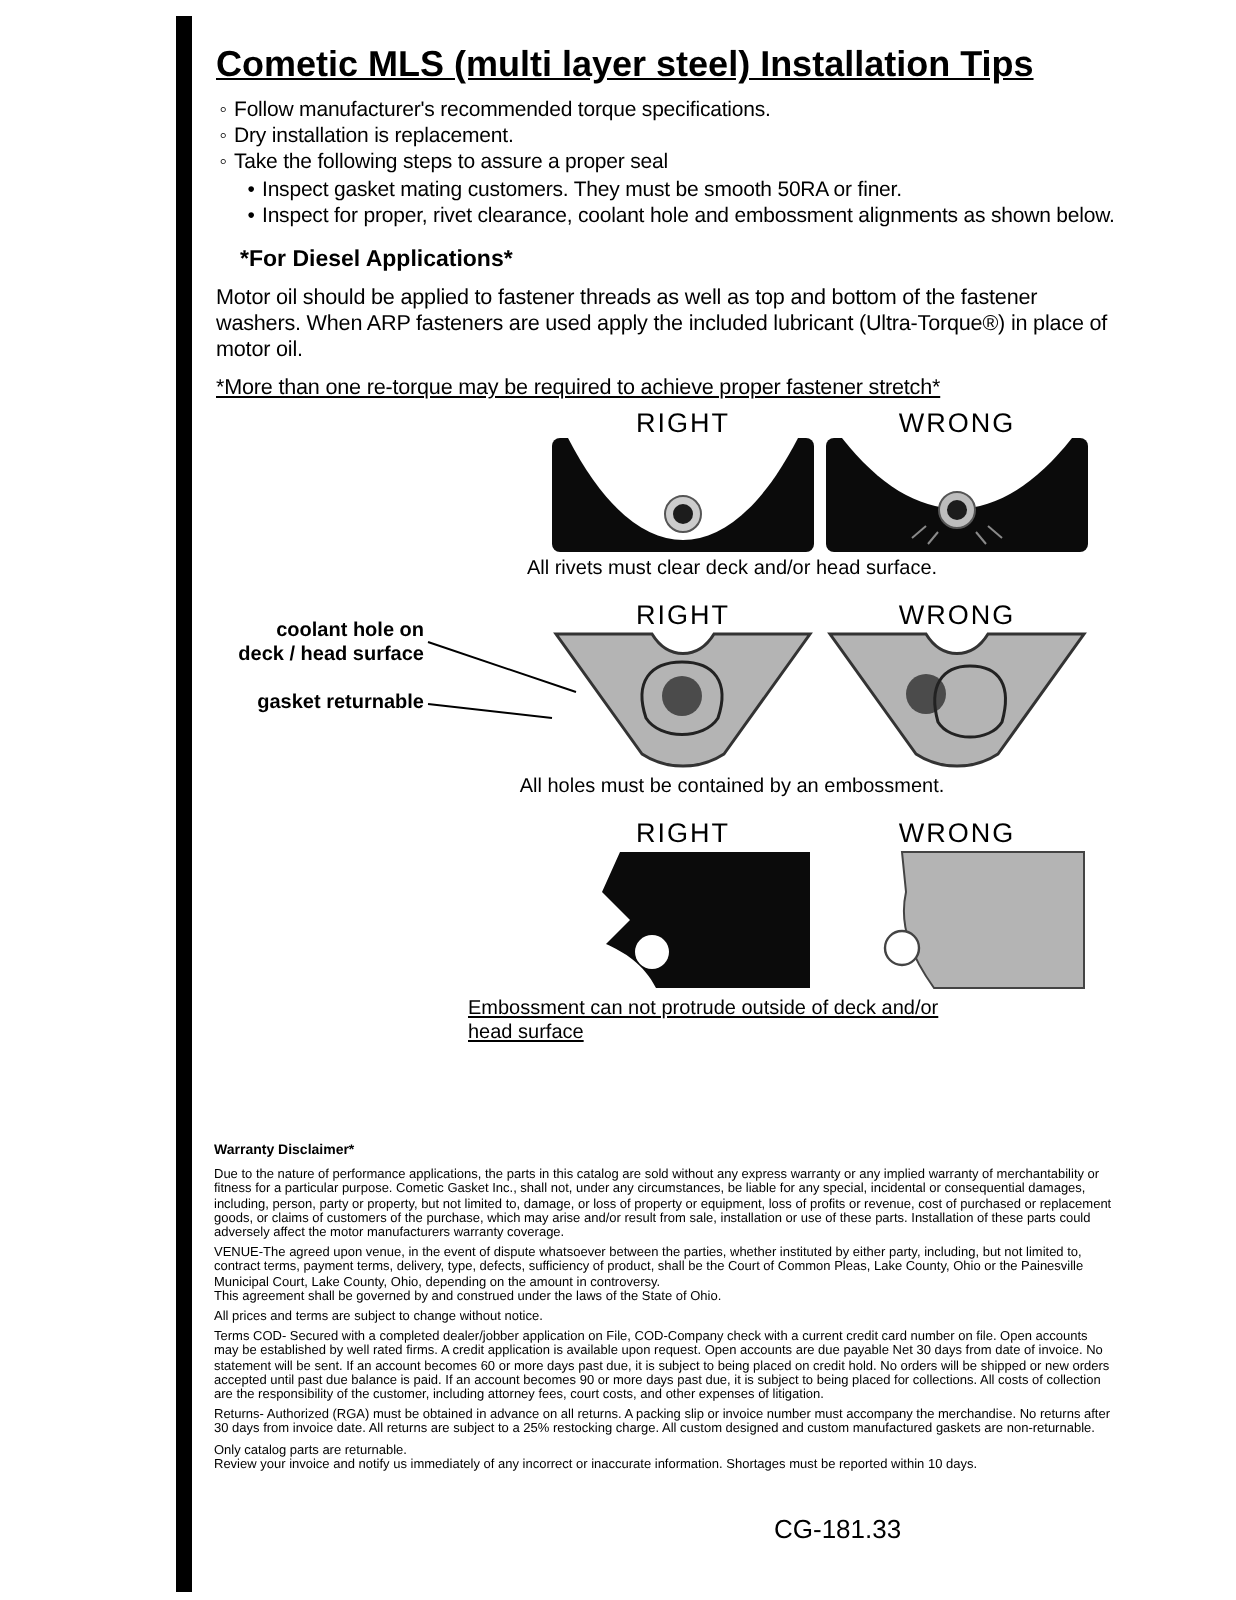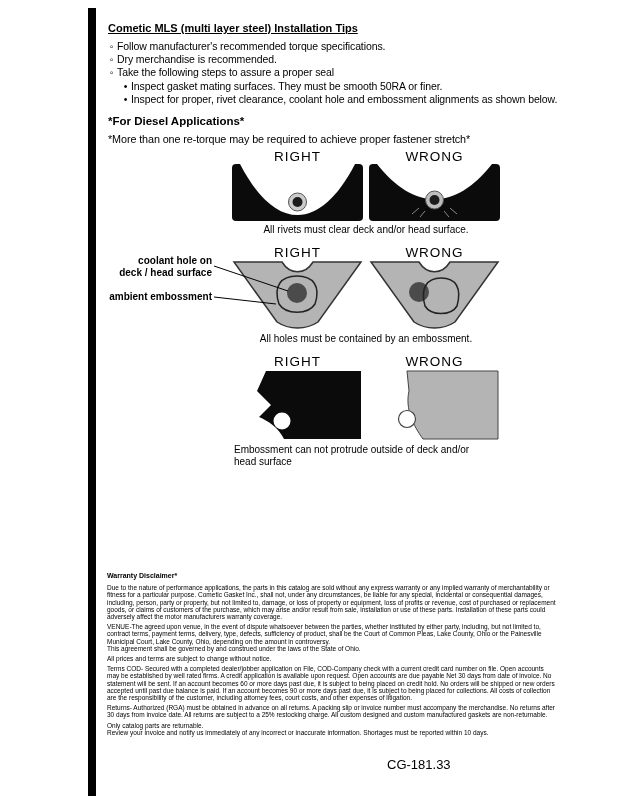--- a/index.html
+++ b/index.html
@@ -2,35 +2,35 @@
 <html><head>
 <meta charset="utf-8">
 <style>
   html,body { margin:0; padding:0; background:#ffffff; }
   .page {
     position:relative; width:618px; height:800px; background:#ffffff;
     font-family:"Liberation Sans", sans-serif; color:#000; overflow:hidden;
   }
   .left-bar { position:absolute; left:88px; top:8px; width:8px; height:788px; background:#000; }
   .content { position:absolute; left:106px; top:20px; width:458px; }
-  .title { font-size:11px; font-weight:bold; text-decoration:underline; margin:2px 0 6px 2px; }
+  .title { font-size:18px; font-weight:bold; text-decoration:underline; margin:2px 0 6px 2px; }
   .tips { list-style:none; margin:6px 0 0 0; padding:0; font-size:10.5px; letter-spacing:-0.1px; }
   .tips li { line-height:13.2px; white-space:nowrap; }
   .tips li .marker { display:inline-block; width:11px; text-align:center; }
   .tips li.sub { margin-left:14px; }
-  .diesel-heading { font-size:11.5px; font-weight:bold; margin:9px 0 0 2px; }
+  .diesel-heading { font-size:11.5px; font-weight:bold; margin:9px 0 0 14px; }
   .para { font-size:10.8px; line-height:13px; letter-spacing:-0.1px; width:455px; margin:7px 0 0 2px; }
-  .note { margin-top:6px; }
+  .note { margin-top:6px;text-decoration:underline; }
   .diagrams { position:relative; width:268px; margin:3px 0 0 126px; }
-  .diag-row { display:flex; gap:6px; }
+  .diag-row { display:flex; gap:6px;margin-left:44px; }
   .diag-col { width:131px; }
   .diag-label { text-align:center; font-size:13.5px; letter-spacing:1px; line-height:15px; height:15px; }
   .diag-col svg { display:block; }
   .caption { font-size:10px; line-height:12px; text-align:center; width:268px; margin:3px 0 9px 0; }
-  .caption-left { text-align:left; width:240px; margin-left:2px; }
+  .caption-left { text-align:left; width:240px; margin-left:2px;text-decoration:underline; }
   .ann { position:absolute; left:-130px; width:110px; text-align:right; font-size:10px; line-height:11.5px;font-weight:bold; }
   .ann-coolant { top:106px; }
   .ann-emboss { top:142px; }
   .leader { position:absolute; left:-20px; top:110px; pointer-events:none; }
   .warranty { position:absolute; left:107px; top:572px; width:449px; font-size:6.5px; line-height:7.2px; }
   .warranty h2 { font-size:7px; margin:0 0 5px 0; }
   .warranty p { margin:0 0 3px 0; }
   .warranty p.tight { margin-bottom:0; }
   .doc-number { position:absolute; left:387px; top:757px; font-size:13px; }
 </style>
@@ -38,27 +38,28 @@
 <body>
 
 <div class="page">
   <div class="left-bar"></div>
 
   <div class="content">
     <h1 class="title">Cometic MLS (multi layer steel) Installation Tips</h1>
 
     <ul class="tips">
       <li><span class="marker">◦</span><span>Follow manufacturer's recommended torque specifications.</span></li>
-      <li><span class="marker">◦</span><span>Dry merchandise is recommended.</span></li>
+      <li><span class="marker">◦</span><span>Dry installation is replacement.</span></li>
       <li><span class="marker">◦</span><span>Take the following steps to assure a proper seal</span></li>
-      <li class="sub"><span class="marker">•</span><span>Inspect gasket mating surfaces.  They must be smooth 50RA or finer.</span></li>
+      <li class="sub"><span class="marker">•</span><span>Inspect gasket mating customers.  They must be smooth 50RA or finer.</span></li>
       <li class="sub"><span class="marker">•</span><span>Inspect for proper, rivet clearance, coolant hole and embossment alignments as shown below.</span></li>
     </ul>
 
     <div class="diesel-heading">*For Diesel Applications*</div>
+    <p class="para">Motor oil should be applied to fastener threads as well as top and bottom of the fastener washers. When ARP fasteners are used apply the included lubricant (Ultra-Torque®) in place of motor oil.</p>
     <p class="para note">*More than one re-torque may be required to achieve proper fastener stretch*</p>
 
     <div class="diagrams">
 
       <div class="diag-row">
         <div class="diag-col">
           <div class="diag-label">RIGHT</div>
           <svg width="131" height="57" viewBox="0 0 131 57">
             <rect x="0" y="0" width="131" height="57" rx="4" fill="#0b0b0b"></rect>
             <path d="M8,0 C43,68 88,68 123,0 Z" fill="#ffffff"></path>
@@ -101,21 +102,21 @@
             <path d="M72,18 C87,18 93,28 88,46 C82,56 62,56 56,46 C51,28 58,18 72,18" fill="none" stroke="#222" stroke-width="1.5"></path>
           </svg>
         </div>
       </div>
       <div class="caption">All holes must be contained by an embossment.</div>
 
       <div class="ann ann-coolant">
         <span>coolant hole on</span><br>
         <span>deck / head surface</span>
       </div>
-      <div class="ann ann-emboss">ambient embossment</div>
+      <div class="ann ann-emboss">gasket returnable</div>
       <svg class="leader" width="80" height="52" viewBox="0 0 80 52">
         <line x1="2" y1="7" x2="76" y2="32" stroke="#000" stroke-width="1"></line>
         <line x1="2" y1="38" x2="64" y2="45" stroke="#000" stroke-width="1"></line>
       </svg>
 
       <div class="diag-row">
         <div class="diag-col">
           <div class="diag-label">RIGHT</div>
           <svg width="131" height="72" viewBox="0 0 131 72">
             <path d="M34,2 L129,2 L129,70 L52,70 C46,58 36,52 27,48 L39,36 L25,22 Z" fill="#0b0b0b"></path>

